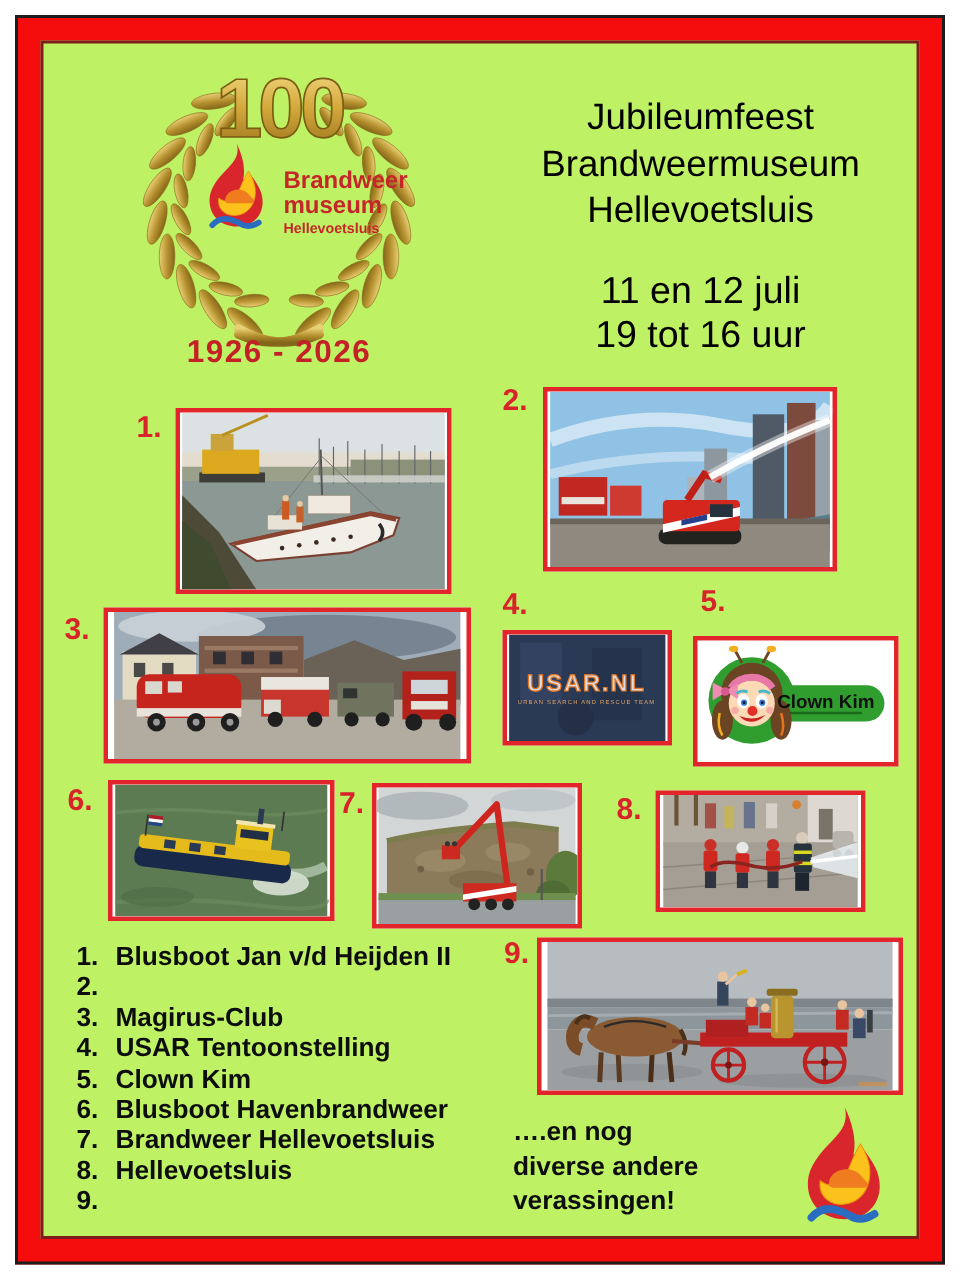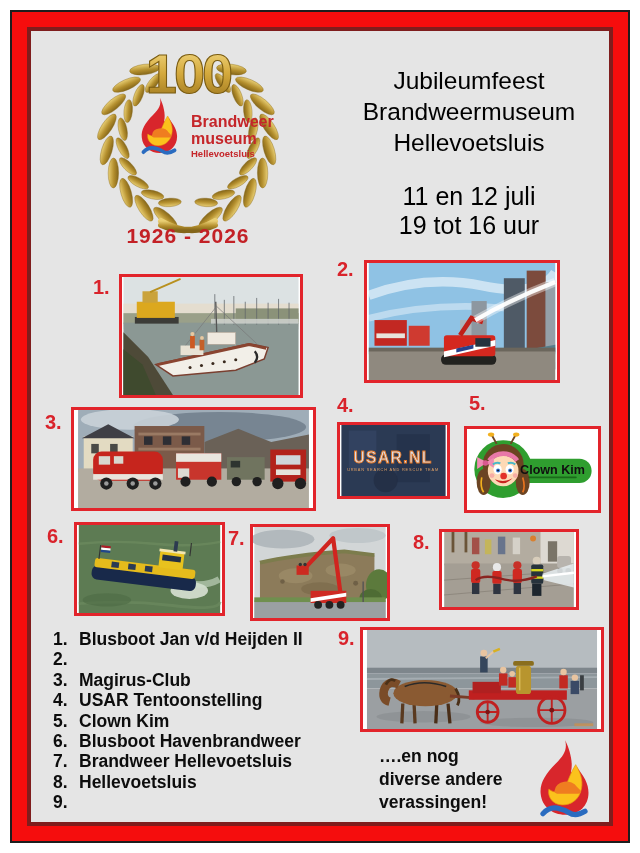--- a/index.html
+++ b/index.html
@@ -1,30 +1,30 @@
 <!DOCTYPE html>
 <html><head>
 <meta charset="utf-8">
 <style>
   html,body{margin:0;padding:0;background:#fff;}
   body{width:640px;height:853px;position:relative;font-family:"Liberation Sans",sans-serif;overflow:hidden;}
   .outer-frame{position:absolute;left:10px;top:10px;right:10px;bottom:10px;background:#f50d0d;border:2px solid #1d1d1d;}
-  .inner{position:absolute;left:15px;top:15px;right:15px;bottom:15px;background:#e5e5e5;border:4px solid #7f1d1d;}
+  .inner{position:absolute;left:15px;top:15px;right:15px;bottom:15px;background:#bef264;border:2px solid #7f1d1d;}
   .abs{position:absolute;}
   .title-block{left:295px;top:34px;width:286px;text-align:center;color:#000;font-weight:normal;}
   .title-line{font-size:24.5px;line-height:31px;}
   .date-block{margin-top:24px;}
   .date-line{font-size:25px;line-height:29px;}
   .photo{position:absolute;border:3px solid #e2242b;background:#fff;box-sizing:border-box;overflow:hidden;}
   .photo svg{display:block;width:100%;height:100%;}
   .pnum{position:absolute;font-size:20px;font-weight:bold;color:#d9232b;line-height:20px;}
   .program{position:absolute;left:22px;top:598px;margin:0;padding:0;list-style:none;color:#0d0d0d;font-weight:bold;font-size:17.5px;}
   .program li{display:flex;height:20.4px;line-height:20.4px;}
   .program .n{flex:0 0 26px;}
-  .more{position:absolute;left:348px;top:714px;color:#0d0d0d;font-weight:bold;font-size:17.5px;line-height:23px;}
+  .more{position:absolute;left:313px;top:714px;color:#0d0d0d;font-weight:bold;font-size:17.5px;line-height:23px;}
   .logo-svg{position:absolute;left:2px;top:4px;}
   .footer-flame{position:absolute;left:497px;top:708px;}
 </style>
 </head>
 <body>
 
 <svg width="0" height="0" style="position:absolute" aria-hidden="true">
   <defs>
     <linearGradient id="goldG" x1="0" y1="0" x2="0" y2="1">
       <stop offset="0" stop-color="#e9cf74"></stop>

